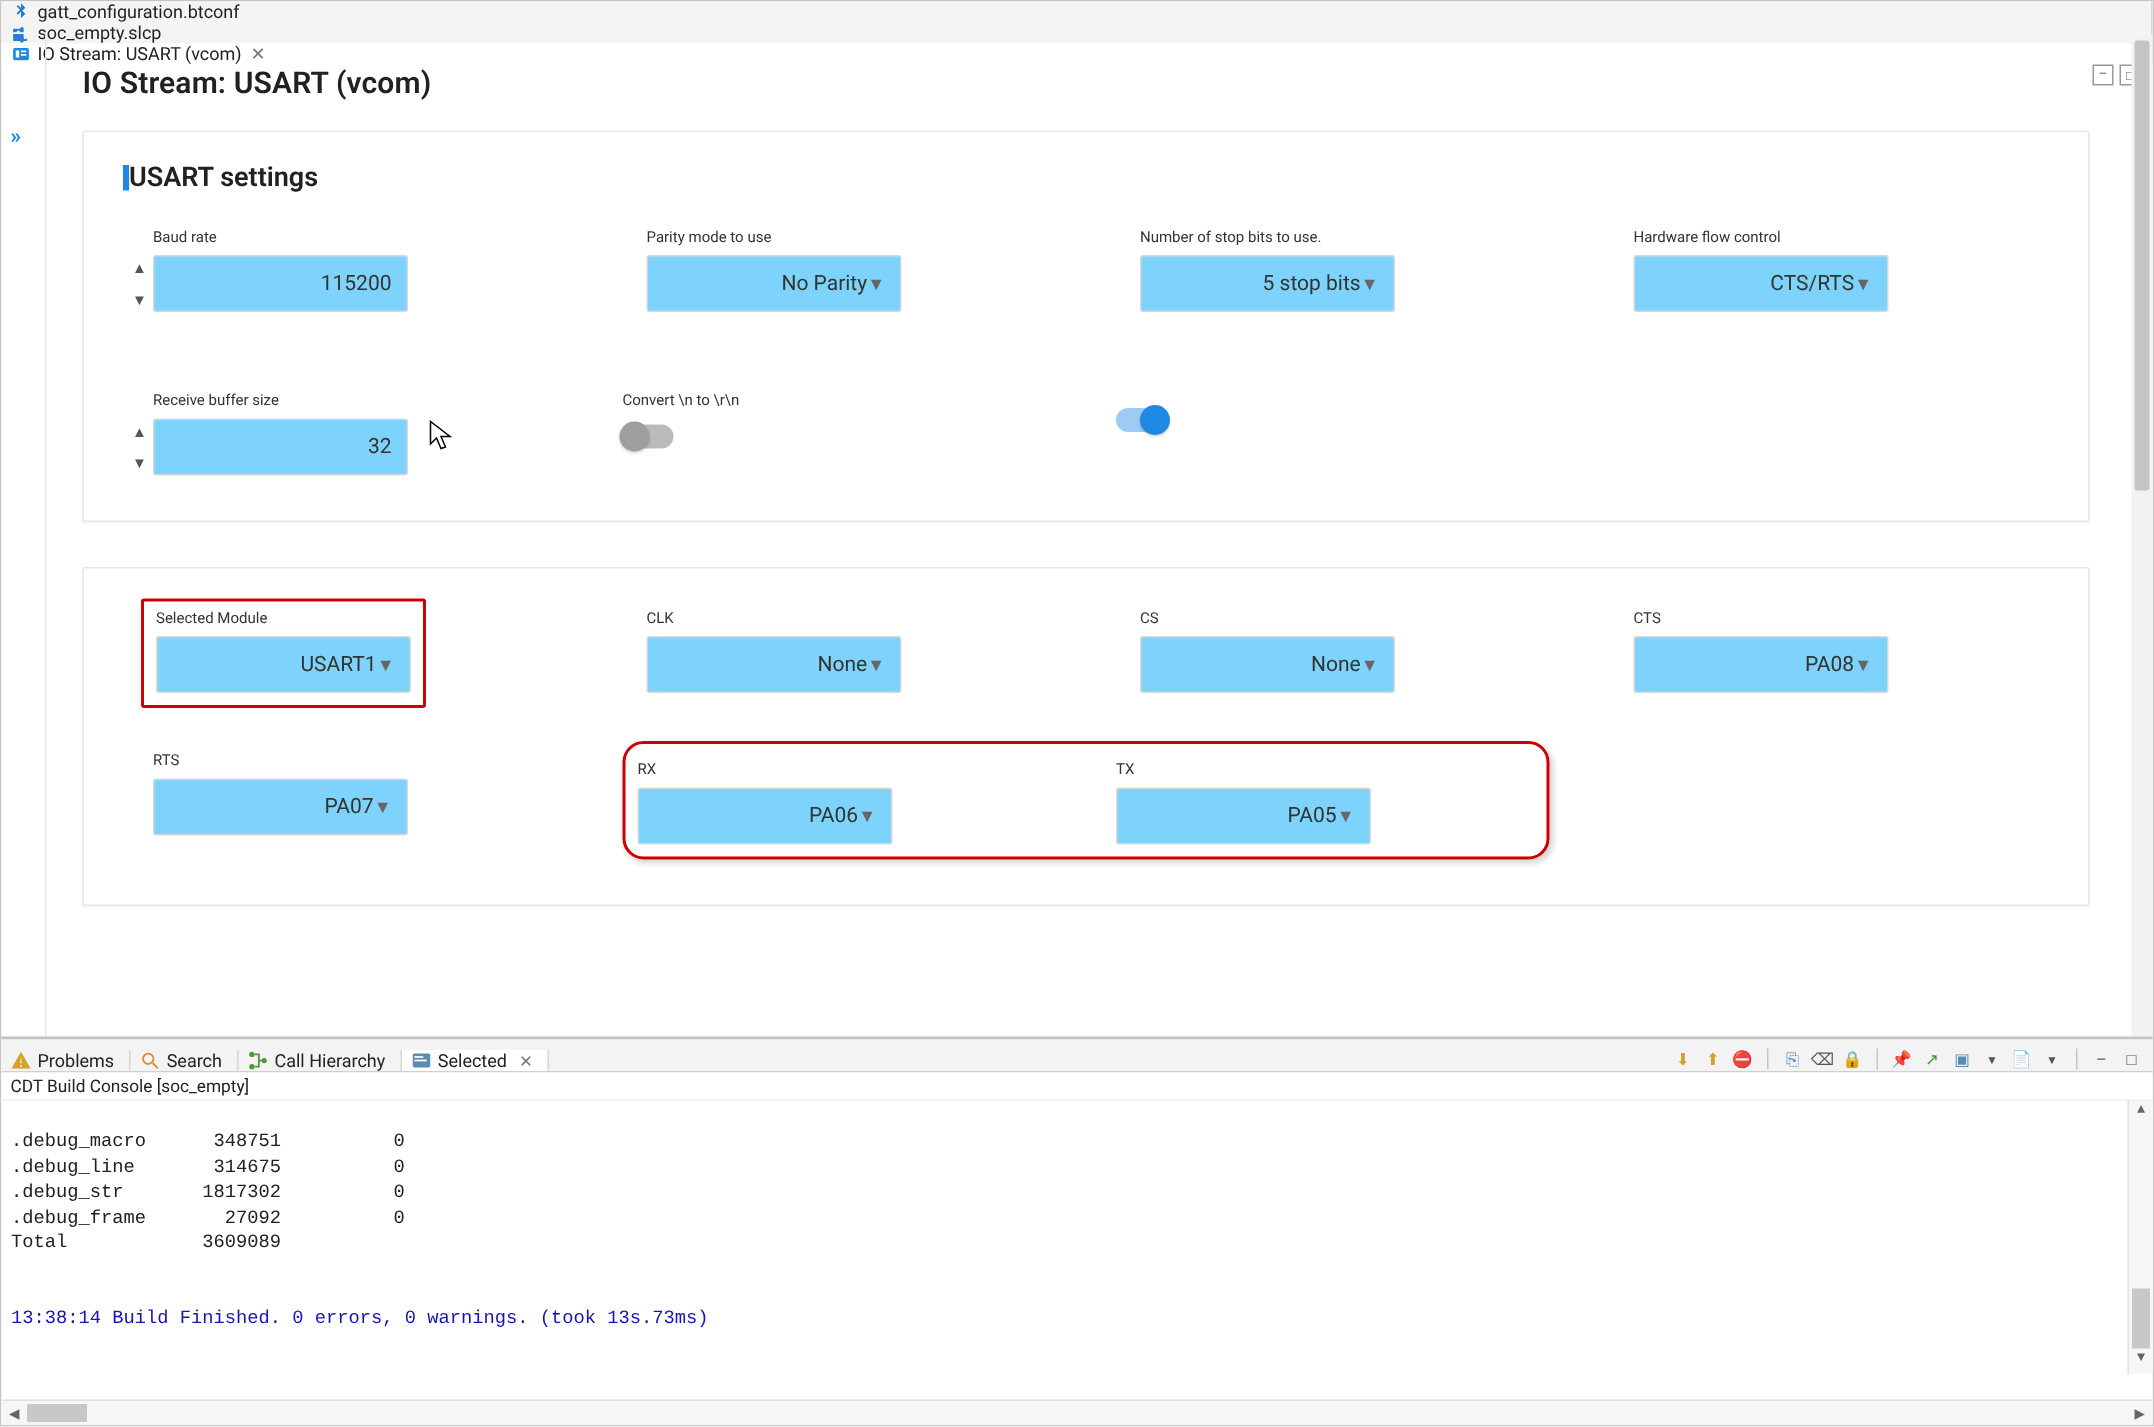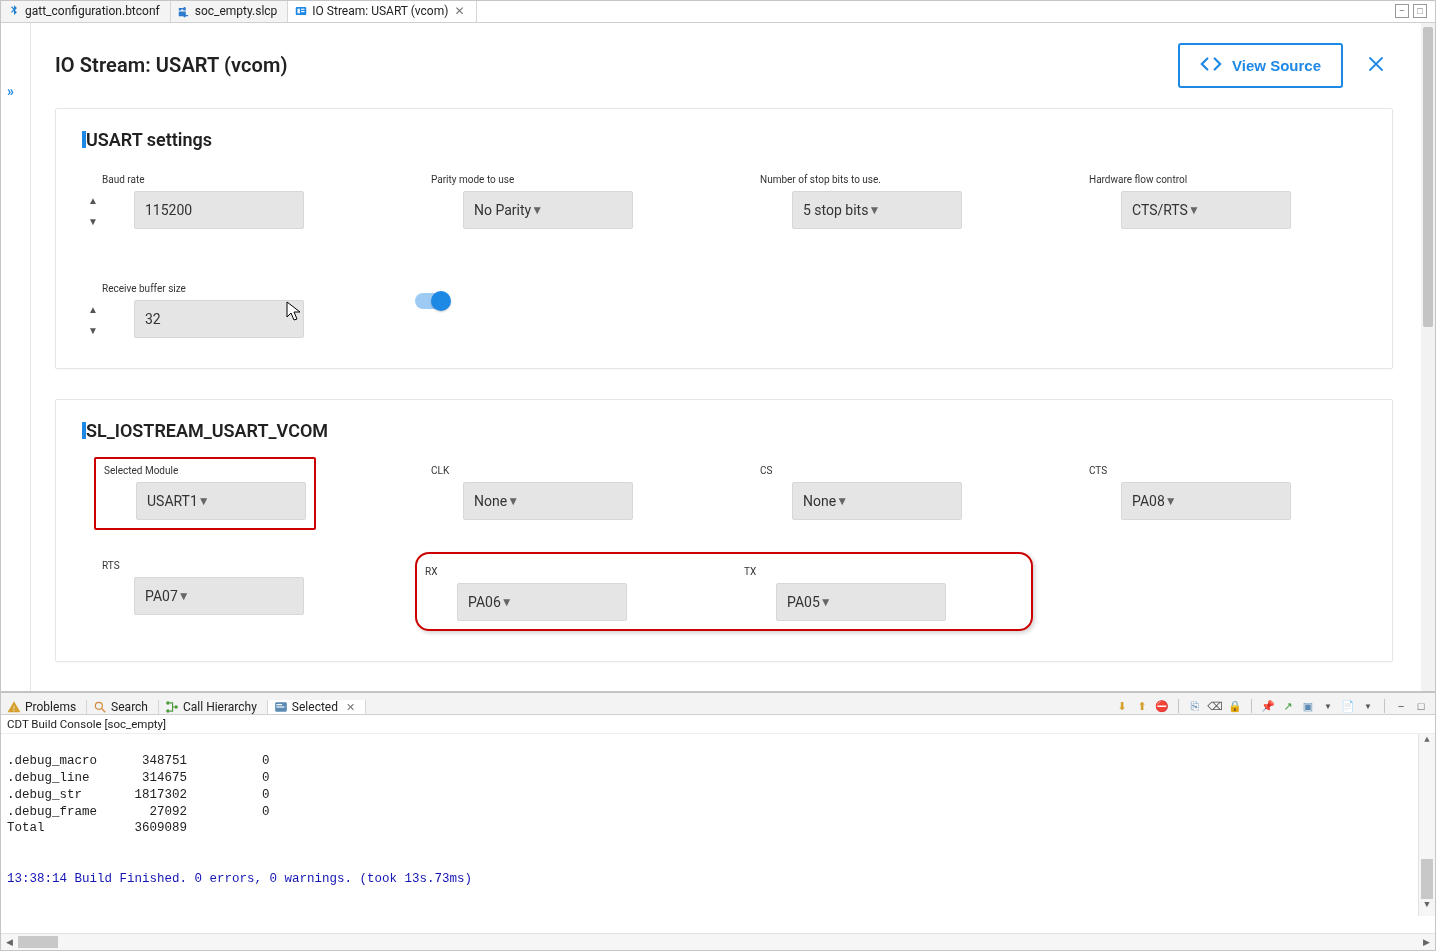--- a/index.html
+++ b/index.html
@@ -10,21 +10,21 @@
     background: #fafafa;
     color: #212121;
     overflow: hidden;
   }
 
   .workbench { display: flex; flex-direction: column; height: 951px; width: 1436px; border: 1px solid #c5c5c5; }
 
   
   .editor-tabs {
     display: flex; align-items: stretch; height: 22px; background: #fff;
-    border-bottom: 1px solid #cfcfcf; position: relative;
+    border-bottom: 1px solid #cfcfcf; position: relative; flex-direction: column;
   }
   .editor-tab {
     display: flex; align-items: center; gap: 4px; padding: 0 10px 0 6px;
     font-size: 12px; color: #222; border-right: 1px solid #d6d6d6;
     background: linear-gradient(#fff, #fff);
   }
   .editor-tab.inactive { background: #f4f4f4; }
   .editor-tab .tab-close { font-size: 12px; color: #777; padding: 0 2px; }
   .tabicon { width: 14px; height: 14px; display: inline-flex; align-items: center; justify-content: center; }
   .tabicon svg { width: 14px; height: 14px; }
@@ -60,24 +60,23 @@
     position: relative;
   }
   .section-title::before {
     content: ""; position: absolute; left: -4px; top: 2px; bottom: 2px; width: 4px; background: #1e88e5;
   }
 
   .grid4 { display: grid; grid-template-columns: repeat(4, 1fr); gap: 0 40px; }
   .field { margin-top: 8px; padding-left: 16px; }
   .field-label { font-size: 10px; color: #333; margin-bottom: 6px; display:block;}
   .sel, .numbox-input {
-    height: 38px; border: 1px solid #d7d7d7; border-radius: 2px; background: #e5e5e5;
+    height: 38px; border: 1px solid #d7d7d7; border-radius: 2px; background: #7dd3fc;
     display: flex; align-items: center; padding: 0 10px; font-size: 14px; color: #333; width: 170px;
-    justify-content: flex-start;
-    margin-left: 32px;
+    justify-content: flex-end;
   }
   .sel .chev { color: #666; font-size: 12px; }
   .numwrap { display: flex; flex-direction: column; position: relative; }
   .numwrap .spinners { position: absolute; left: -14px; top: 4px; display: flex; flex-direction: column; gap: 10px; color: #555; font-size: 10px;}
 
   .toggle { width: 34px; height: 16px; background: #bbb; border-radius: 8px; position: relative; }
   .toggle .knob { position: absolute; top: -2px; left: -2px; width: 20px; height: 20px; background: #9e9e9e; border-radius: 50%; box-shadow: 0 1px 2px rgba(0,0,0,0.2);}
   .toggle.on { background: #9ecbf3; }
   .toggle.on .knob { background: #1e88e5; left: 16px; }
 
@@ -153,35 +152,20 @@
   </div>
 
   <div class="editor-body">
     <div class="gutter">
       <span class="expand-left">»</span>
     </div>
 
     <div class="content">
       <div class="header-row">
         <div class="header-title">IO Stream: USART (vcom)</div>
-        <div class="header-actions">
-          <button class="btn-view-source">
-            <span>
-              <svg viewBox="0 0 24 24" fill="none" stroke="#1e88e5" stroke-width="2.4" stroke-linecap="round">
-                  <path d="M8 6l-6 6 6 6M16 6l6 6-6 6"></path>
-                </svg>
-            </span>
-            <span>View Source</span>
-          </button>
-          <span class="btn-close-editor">
-            <svg viewBox="0 0 24 24" fill="none" stroke="#1e88e5" stroke-width="2.4" stroke-linecap="round">
-                <path d="M4 4l16 16M20 4L4 20"></path>
-              </svg>
-          </span>
-        </div>
       </div>
 
       <div class="card">
         <div class="section-title">USART settings</div>
         <div class="grid4">
           <div class="field">
             <span class="field-label">Baud rate</span>
             <div class="numwrap">
               <span class="spinners">
                 <span>▲</span>
@@ -226,30 +210,35 @@
               <div class="numbox-input">
                 <span>32</span>
               </div>
             </div>
             <span class="cursor-ptr" style="position:absolute; top:18px; left:200px;">
               <svg width="16" height="20" viewBox="0 0 16 20">
                   <path d="M1 1l0 15 4-4 3 7 3-1-3-7 6 0z" fill="#fff" stroke="#000" stroke-width="1"></path>
                 </svg>
             </span>
           </div>
+          <div class="field togglefield">
+            <span class="field-label">Convert \n to \r\n</span>
+            <div class="toggle">
+                <div class="knob"></div>
+              </div>
+          </div>
           <div class="field togglefield" style="grid-column: span 2;">
             <div class="toggle on">
                 <div class="knob"></div>
               </div>
           </div>
         </div>
       </div>
 
       <div class="card card2 narrow-sel">
-        <div class="section-title">SL_IOSTREAM_USART_VCOM</div>
 
         <div class="grid4">
           <div>
             <div class="hl-red">
               <span class="field-label">Selected Module</span>
               <div class="sel">
                 <span>USART1</span>
                 <span class="chev">▼</span>
               </div>
             </div>

